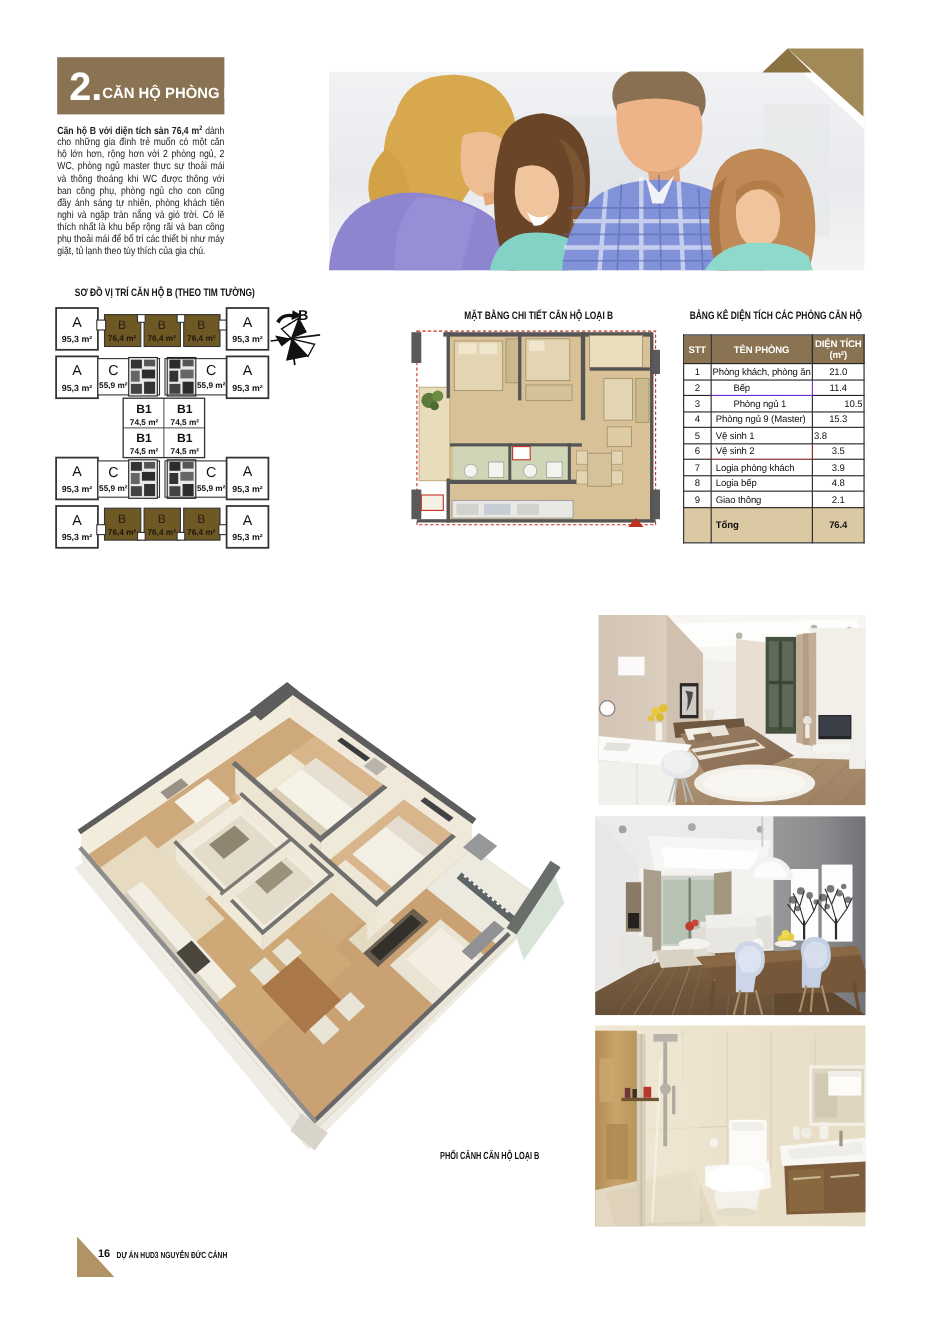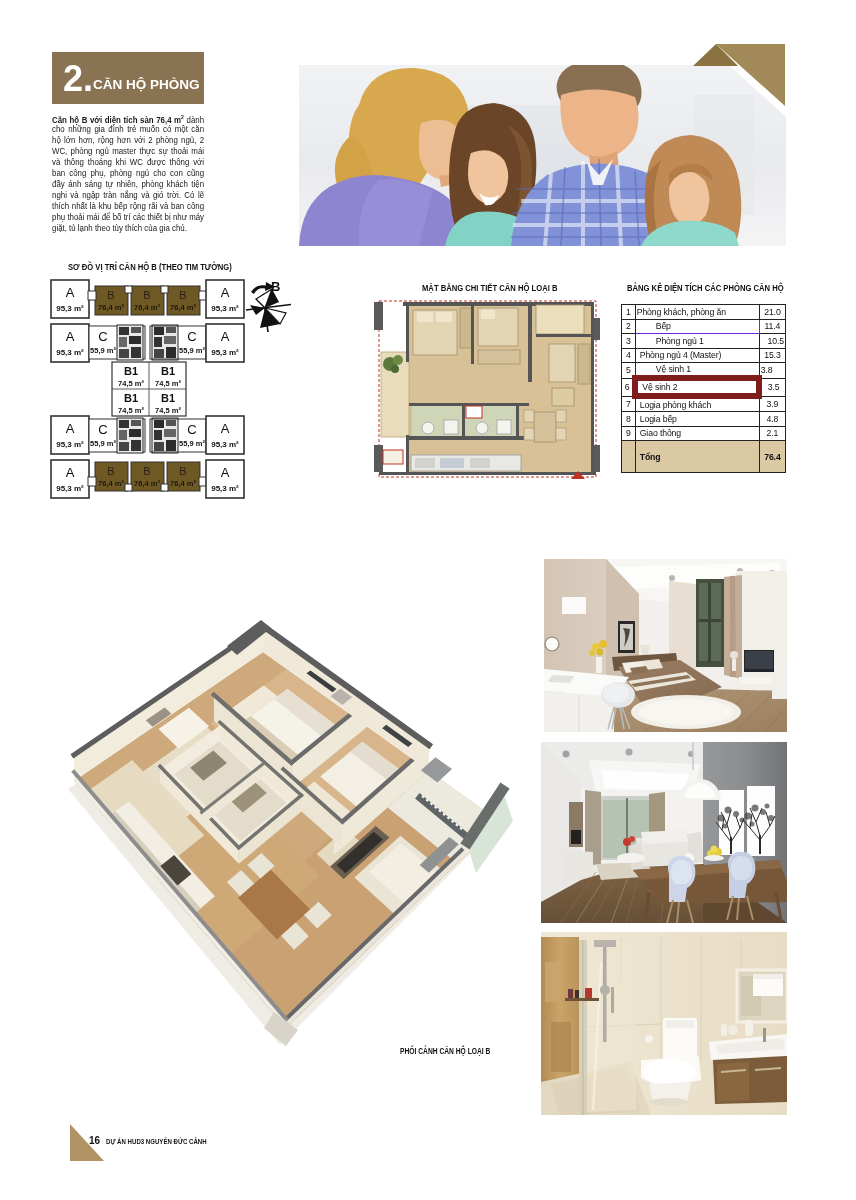--- a/index.html
+++ b/index.html
@@ -378,48 +378,53 @@
   <rect x="383" y="450" width="20" height="14" fill="#f4f0e4" stroke="#c03122" stroke-width="1"></rect>
 
   <polygon points="571,479 585,479 578,471" fill="#c03122"></polygon>
 </svg>
 
 <div class="abs" style="left:627px;top:282px;font-size:9.8px;font-weight:bold;color:#111;transform:scaleX(0.78);transform-origin:0 0;white-space:nowrap;">BẢNG KÊ DIỆN TÍCH CÁC PHÒNG CĂN HỘ</div>
 
 <div class="abs" style="left:621px;top:304px;width:165px;">
 <table style="border-collapse:collapse;width:165px;font-size:8.7px;letter-spacing:-0.12px;color:#111;">
 <tbody>
+        <tr style="background:#8a7352;color:#fff;font-weight:bold;height:26px;">
+  <td style="border:1px solid #222;text-align:center;width:28px;padding:0;">STT</td>
+  <td style="border:1px solid #222;text-align:center;width:89px;padding:0;">TÊN PHÒNG</td>
+  <td style="border:1px solid #222;text-align:center;width:48px;line-height:9.5px;padding:0;">DIỆN TÍCH<br>(m²)</td>
+</tr>
 <tr style="height:14.5px;">
           <td style="border:1px solid #222;text-align:center;">1</td>
           <td style="border:1px solid #222;padding-left:1px;">Phòng khách, phòng ăn</td>
           <td style="border:1px solid #222;text-align:center;">21.0</td>
         </tr>
 <tr style="height:14.5px;">
           <td style="border:1px solid #222;text-align:center;">2</td>
           <td style="border:1px solid #6d28d9;padding-left:20px;">Bếp</td>
           <td style="border:1px solid #222;text-align:center;">11.4</td>
         </tr>
 <tr style="height:14.5px;">
           <td style="border:1px solid #222;text-align:center;">3</td>
           <td style="border:1px solid #222;padding-left:20px;">Phòng ngủ 1</td>
           <td style="border:1px solid #222;text-align:right;">10.5</td>
         </tr>
 <tr style="height:14.5px;">
           <td style="border:1px solid #222;text-align:center;">4</td>
-          <td style="border:1px solid #222;padding-left:4px;">Phòng ngủ 4 (Master)</td>
+          <td style="border:1px solid #222;padding-left:4px;">Phòng ngủ 9 (Master)</td>
           <td style="border:1px solid #222;text-align:center;">15.3</td>
         </tr>
 <tr style="height:14.5px;">
           <td style="border:1px solid #222;text-align:center;">5</td>
-          <td style="border:1px solid #222;padding-left:20px;">Vệ sinh 1</td>
+          <td style="border:1px solid #222;padding-left:4px;">Vệ sinh 1</td>
           <td style="border:1px solid #222;text-align:left;">3.8</td>
         </tr>
 <tr style="height:14.5px;">
           <td style="border:1px solid #222;text-align:center;">6</td>
-          <td style="border:6px solid #7f1d1d;padding-left:4px;margin-left:44px;">Vệ sinh 2</td>
+          <td style="border:1px solid #7f1d1d;padding-left:4px;margin-left:44px;">Vệ sinh 2</td>
           <td style="border:1px solid #222;text-align:center;">3.5</td>
         </tr>
 <tr style="height:14.5px;">
           <td style="border:1px solid #222;text-align:center;">7</td>
           <td style="border:1px solid #222;padding-left:4px;">Logia phòng khách</td>
           <td style="border:1px solid #222;text-align:center;">3.9</td>
         </tr>
 <tr style="height:14.5px;">
           <td style="border:1px solid #222;text-align:center;">8</td>
           <td style="border:1px solid #222;padding-left:4px;">Logia bếp</td>

